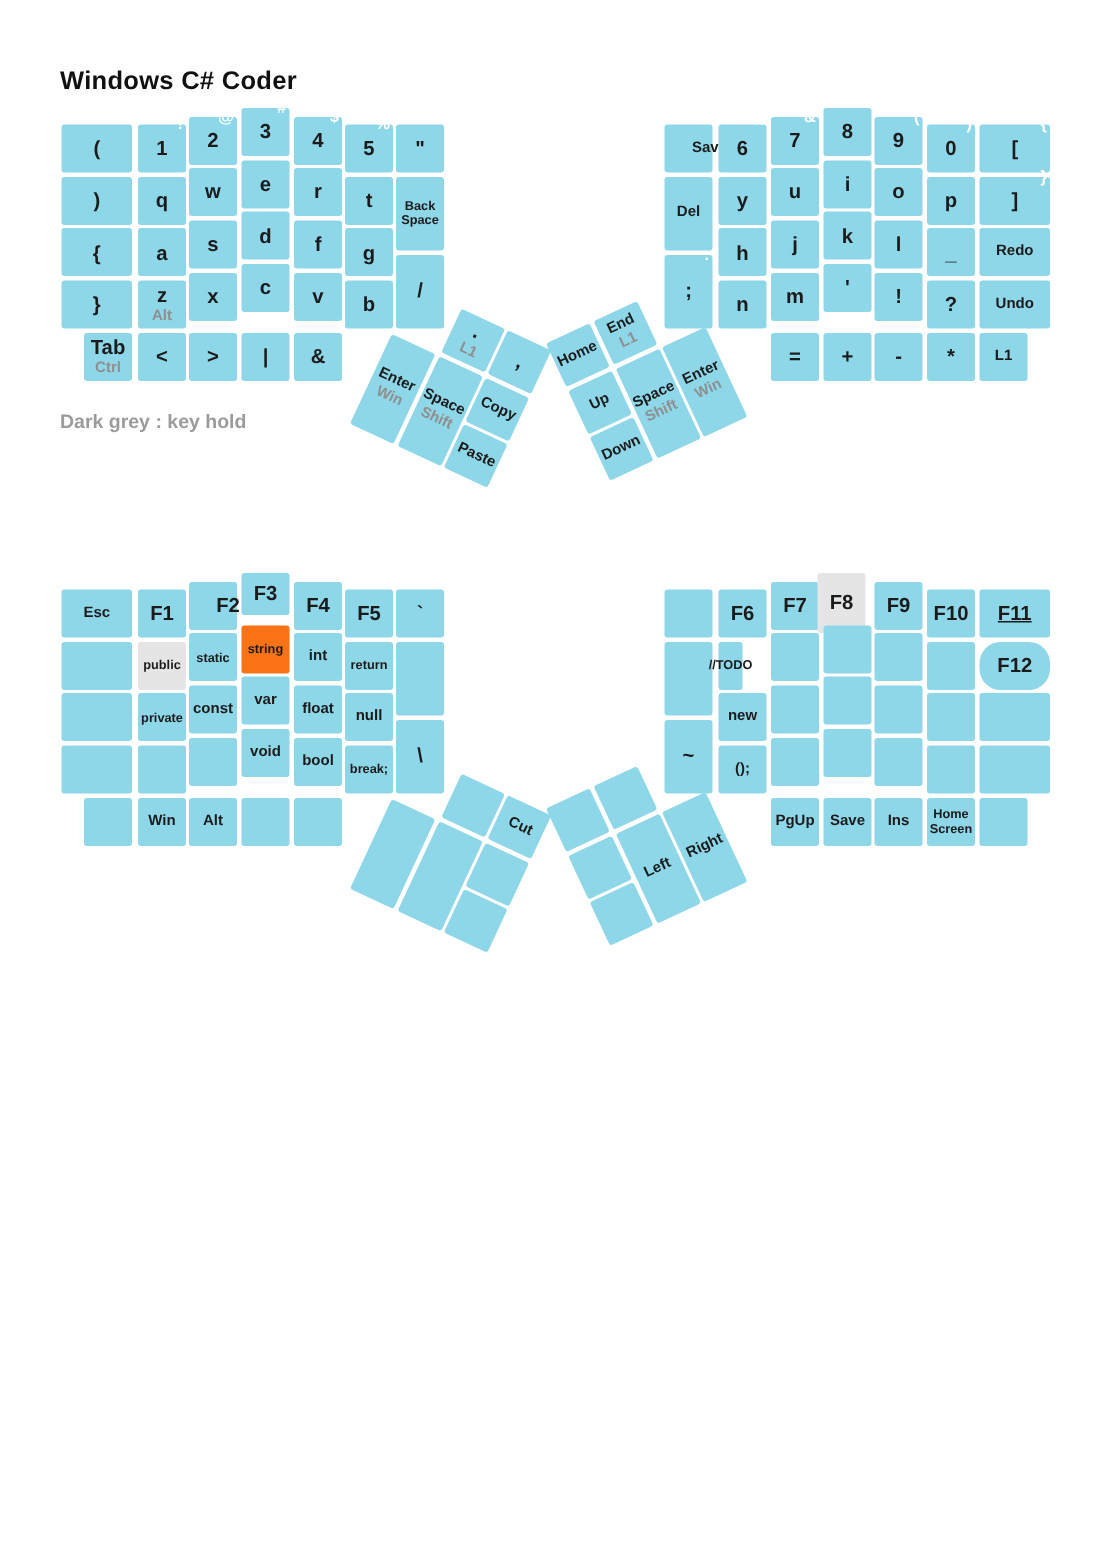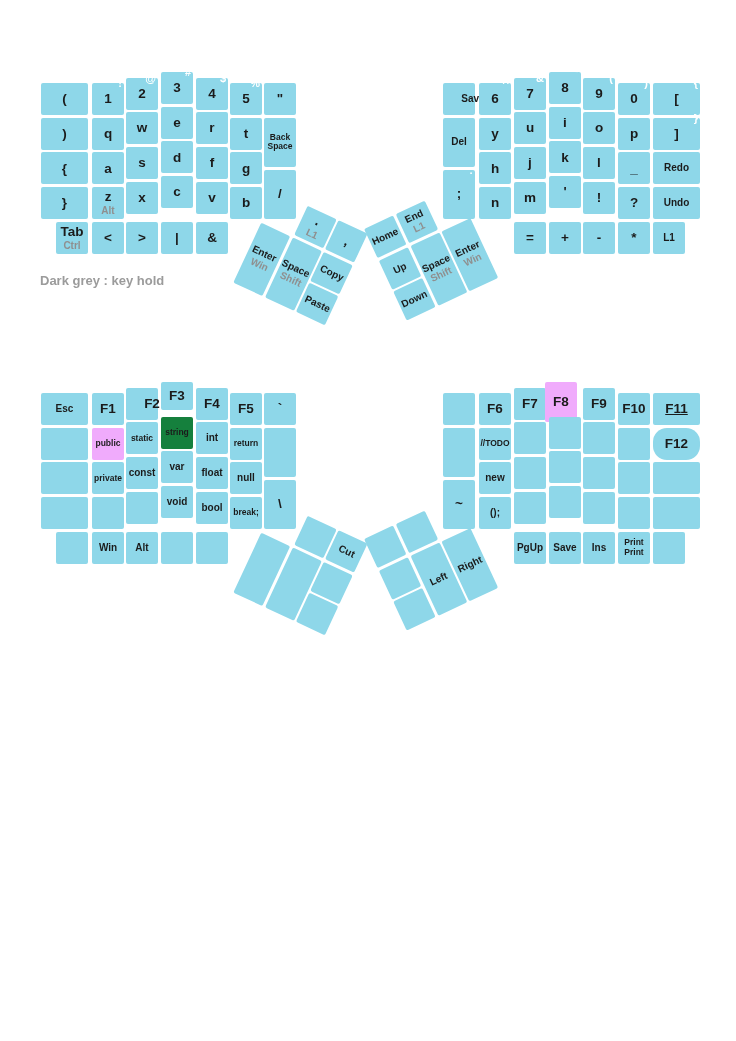--- a/index.html
+++ b/index.html
@@ -22,20 +22,21 @@
   .key .lab.mid{font-size:10px;}
   .key .lab.tiny{font-size:8.5px;line-height:1.1;}
   .key .hold{font-size:10px;line-height:1;color:#8f8f8f;margin-top:2px;}
   .key .shift{position:absolute;top:-5px;right:2px;color:#fff;font-size:11px;line-height:1;}
   .cluster{position:absolute;width:102px;height:102px;transform-origin:0 0;}
 </style>
 </head>
 <body>
 
 <div class="canvas" style="background: rgb(255, 255, 255);">
+  <h1 class="title t1" style="color: rgb(17, 17, 17);">Windows C# Coder</h1>
   <div class="keys">
       <div class="key" style="left: 41px; top: 83px; width: 47px; height: 32px; background: rgb(142, 215, 233);">
         <span class="lab big" style="color: rgb(27, 27, 27);">(</span>
       </div>
       <div class="key" style="left: 41px; top: 117.7px; width: 47px; height: 32px; background: rgb(142, 215, 233);">
         <span class="lab big" style="color: rgb(27, 27, 27);">)</span>
       </div>
       <div class="key" style="left: 41px; top: 152.4px; width: 47px; height: 32px; background: rgb(142, 215, 233);">
         <span class="lab big" style="color: rgb(27, 27, 27);">{</span>
       </div>
@@ -288,41 +289,41 @@
   <div class="keys">
       <div class="key" style="left: 41px; top: 393px; width: 47px; height: 32px; background: rgb(142, 215, 233);">
         <span class="lab mid" style="color: rgb(27, 27, 27);">Esc</span>
       </div>
       <div class="key" style="left: 41px; top: 427.7px; width: 47px; height: 32px; background: rgb(142, 215, 233);"></div>
       <div class="key" style="left: 41px; top: 462.4px; width: 47px; height: 32px; background: rgb(142, 215, 233);"></div>
       <div class="key" style="left: 41px; top: 497.1px; width: 47px; height: 32px; background: rgb(142, 215, 233);"></div>
       <div class="key" style="left: 92px; top: 393px; width: 32px; height: 32px; background: rgb(142, 215, 233);">
         <span class="lab big" style="color: rgb(27, 27, 27);">F1</span>
       </div>
-      <div class="key" style="left: 92px; top: 427.7px; width: 32px; height: 32px; background: #f0abfc;">
+      <div class="key" style="left: 92px; top: 427.7px; width: 32px; height: 32px; background: #e5e5e5;">
         <span class="lab tiny" style="color: rgb(27, 27, 27);">public</span>
       </div>
       <div class="key" style="left: 92px; top: 462.4px; width: 32px; height: 32px; background: rgb(142, 215, 233);">
         <span class="lab tiny" style="color: rgb(27, 27, 27);">private</span>
       </div>
       <div class="key" style="left: 92px; top: 497.1px; width: 32px; height: 32px; background: rgb(142, 215, 233);"></div>
       <div class="key" style="left: 126px; top: 387.5px; width: 32px; height: 32px; background: rgb(142, 215, 233);">
         <span class="lab big" style="color: rgb(27, 27, 27); padding-left: 20px;">F2</span>
       </div>
       <div class="key" style="left: 126px; top: 422.2px; width: 32px; height: 32px; background: rgb(142, 215, 233);">
         <span class="lab tiny" style="color: rgb(27, 27, 27);">static</span>
       </div>
       <div class="key" style="left: 126px; top: 456.9px; width: 32px; height: 32px; background: rgb(142, 215, 233);">
         <span class="lab mid" style="color: rgb(27, 27, 27);">const</span>
       </div>
       <div class="key" style="left: 126px; top: 491.6px; width: 32px; height: 32px; background: rgb(142, 215, 233);"></div>
       <div class="key" style="left: 161px; top: 382px; width: 32px; height: 28px; background: rgb(142, 215, 233);">
         <span class="lab big" style="color: rgb(27, 27, 27);">F3</span>
       </div>
-      <div class="key" style="left: 161px; top: 416.7px; width: 32px; height: 32px; background: #15803d;">
+      <div class="key" style="left: 161px; top: 416.7px; width: 32px; height: 32px; background: #f97316;">
         <span class="lab tiny" style="color: rgb(27, 27, 27);">string</span>
       </div>
       <div class="key" style="left: 161px; top: 451.4px; width: 32px; height: 32px; background: rgb(142, 215, 233);">
         <span class="lab mid" style="color: rgb(27, 27, 27);">var</span>
       </div>
       <div class="key" style="left: 161px; top: 486.1px; width: 32px; height: 32px; background: rgb(142, 215, 233);">
         <span class="lab mid" style="color: rgb(27, 27, 27);">void</span>
       </div>
       <div class="key" style="left: 196px; top: 387.5px; width: 32px; height: 32px; background: rgb(142, 215, 233);">
         <span class="lab big" style="color: rgb(27, 27, 27);">F4</span>
@@ -365,36 +366,36 @@
       <div class="key" style="left: 161px; top: 531.8px; width: 32px; height: 32px; background: rgb(142, 215, 233);"></div>
       <div class="key" style="left: 196px; top: 531.8px; width: 32px; height: 32px; background: rgb(142, 215, 233);"></div>
       <div class="key" style="left: 443px; top: 393px; width: 32px; height: 32px; background: rgb(142, 215, 233);"></div>
       <div class="key" style="left: 443px; top: 427.7px; width: 32px; height: 49px; background: rgb(142, 215, 233);"></div>
       <div class="key" style="left: 443px; top: 479.7px; width: 32px; height: 49px; background: rgb(142, 215, 233);">
         <span class="lab big" style="color: rgb(27, 27, 27);">~</span>
       </div>
       <div class="key" style="left: 479px; top: 393px; width: 32px; height: 32px; background: rgb(142, 215, 233);">
         <span class="lab big" style="color: rgb(27, 27, 27);">F6</span>
       </div>
-      <div class="key" style="left: 479px; top: 427.7px; width: 32px; height: 32px; background: rgb(142, 215, 233);">
+      <div class="key" style="left: 479px; top: 427.7px; width: 16px; height: 32px; background: rgb(142, 215, 233);">
         <span class="lab tiny" style="color: rgb(27, 27, 27);">//TODO</span>
       </div>
       <div class="key" style="left: 479px; top: 462.4px; width: 32px; height: 32px; background: rgb(142, 215, 233);">
         <span class="lab mid" style="color: rgb(27, 27, 27);">new</span>
       </div>
       <div class="key" style="left: 479px; top: 497.1px; width: 32px; height: 32px; background: rgb(142, 215, 233);">
         <span class="lab mid" style="color: rgb(27, 27, 27);">();</span>
       </div>
       <div class="key" style="left: 514px; top: 387.5px; width: 32px; height: 32px; background: rgb(142, 215, 233);">
         <span class="lab big" style="color: rgb(27, 27, 27);">F7</span>
       </div>
       <div class="key" style="left: 514px; top: 422.2px; width: 32px; height: 32px; background: rgb(142, 215, 233);"></div>
       <div class="key" style="left: 514px; top: 456.9px; width: 32px; height: 32px; background: rgb(142, 215, 233);"></div>
       <div class="key" style="left: 514px; top: 491.6px; width: 32px; height: 32px; background: rgb(142, 215, 233);"></div>
-      <div class="key" style="left: 545px; top: 382px; width: 32px; height: 40px; background: #f0abfc;">
+      <div class="key" style="left: 545px; top: 382px; width: 32px; height: 40px; background: #e5e5e5;">
         <span class="lab big" style="color: rgb(27, 27, 27);">F8</span>
       </div>
       <div class="key" style="left: 549px; top: 416.7px; width: 32px; height: 32px; background: rgb(142, 215, 233);"></div>
       <div class="key" style="left: 549px; top: 451.4px; width: 32px; height: 32px; background: rgb(142, 215, 233);"></div>
       <div class="key" style="left: 549px; top: 486.1px; width: 32px; height: 32px; background: rgb(142, 215, 233);"></div>
       <div class="key" style="left: 583px; top: 387.5px; width: 32px; height: 32px; background: rgb(142, 215, 233);">
         <span class="lab big" style="color: rgb(27, 27, 27);">F9</span>
       </div>
       <div class="key" style="left: 583px; top: 422.2px; width: 32px; height: 32px; background: rgb(142, 215, 233);"></div>
       <div class="key" style="left: 583px; top: 456.9px; width: 32px; height: 32px; background: rgb(142, 215, 233);"></div>
@@ -416,21 +417,21 @@
       <div class="key" style="left: 514px; top: 531.8px; width: 32px; height: 32px; background: rgb(142, 215, 233);">
         <span class="lab mid" style="color: rgb(27, 27, 27);">PgUp</span>
       </div>
       <div class="key" style="left: 549px; top: 531.8px; width: 32px; height: 32px; background: rgb(142, 215, 233);">
         <span class="lab mid" style="color: rgb(27, 27, 27);">Save</span>
       </div>
       <div class="key" style="left: 583px; top: 531.8px; width: 32px; height: 32px; background: rgb(142, 215, 233);">
         <span class="lab mid" style="color: rgb(27, 27, 27);">Ins</span>
       </div>
       <div class="key" style="left: 618px; top: 531.8px; width: 32px; height: 32px; background: rgb(142, 215, 233);">
-        <span class="lab tiny" style="color: rgb(27, 27, 27);">Print Print</span>
+        <span class="lab tiny" style="color: rgb(27, 27, 27);">Home Screen</span>
       </div>
       <div class="key" style="left: 653px; top: 531.8px; width: 32px; height: 32px; background: rgb(142, 215, 233);"></div>
       <div class="cluster" style="left: 276px; top: 501px; transform: rotate(25deg);">
         <div class="key" style="left: 34.7px; top: 0px; width: 32px; height: 32px; background: rgb(142, 215, 233);"></div>
         <div class="key" style="left: 69.4px; top: 0px; width: 32px; height: 32px; background: rgb(142, 215, 233);">
           <span class="lab mid" style="color: rgb(27, 27, 27);">Cut</span>
         </div>
         <div class="key" style="left: 0px; top: 34.7px; width: 32px; height: 66.7px; background: rgb(142, 215, 233);"></div>
         <div class="key" style="left: 34.7px; top: 34.7px; width: 32px; height: 66.7px; background: rgb(142, 215, 233);"></div>
         <div class="key" style="left: 69.4px; top: 34.7px; width: 32px; height: 32px; background: rgb(142, 215, 233);"></div>

